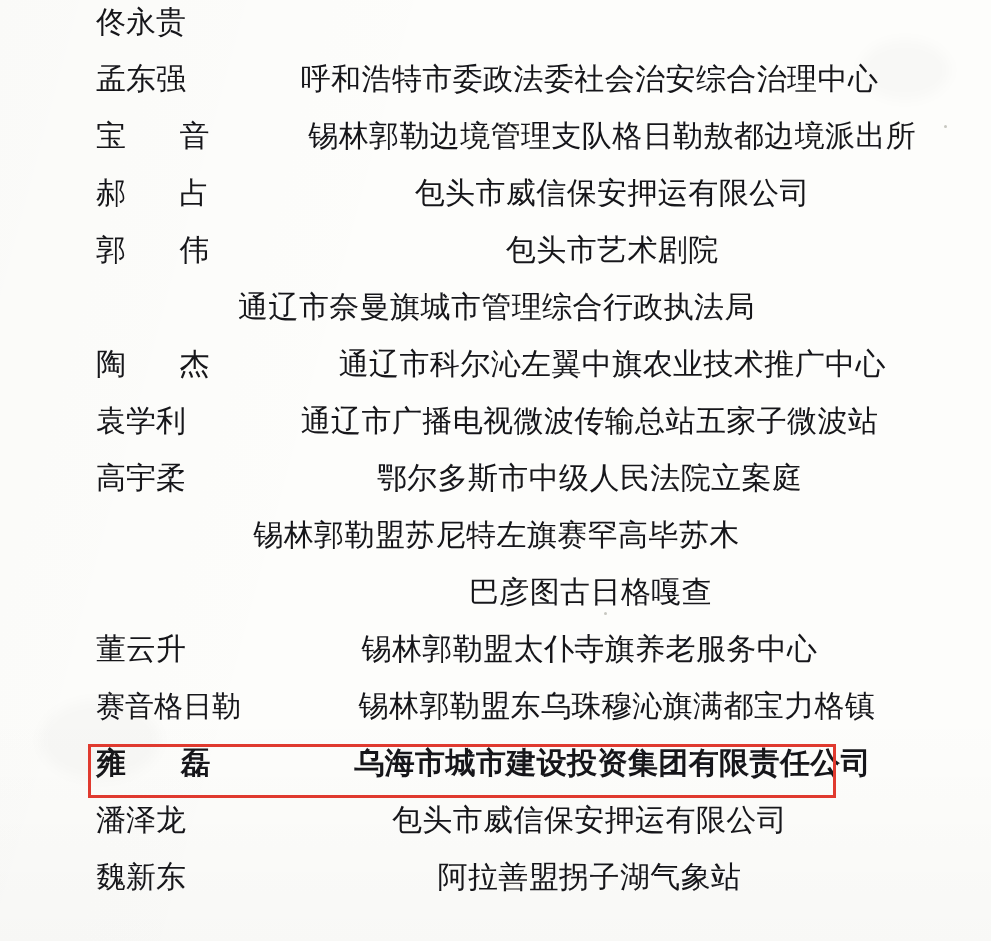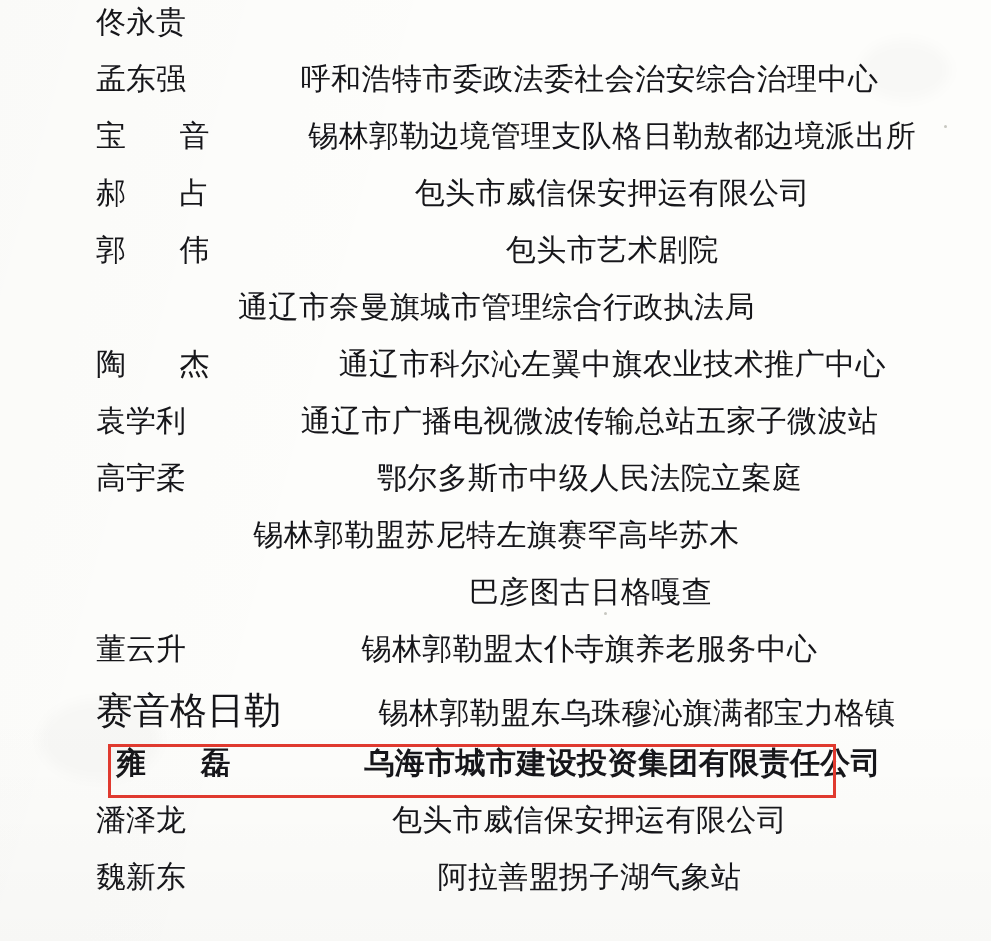--- a/index.html
+++ b/index.html
@@ -46,37 +46,36 @@
     font-size: 30px;
     color: #16161a;
     letter-spacing: 0px;
     white-space: nowrap;
   }
   .name.spaced {
     letter-spacing: 22px;
   }
   .name.narrow {
     letter-spacing: 0px;
-    font-size: 37px;
+    font-size: 29px;
   }
   .org {
     flex: 1 1 auto;
     padding-left: 2px;
     font-family: "DejaVu Serif", serif;
     font-size: 30px;
     color: #16161a;
     white-space: nowrap;
     letter-spacing: 0.4px;
   }
   .org.indent {
     padding-left: 4px;
   }
   .row.highlight {
     position: relative;
-    margin-left: 20px;
   }
   .hl-box {
     position: absolute;
     left: 88px;
     right: 155px;
     top: 1px;
     bottom: 2px;
     border: 3px solid #e03a2f;
     box-sizing: border-box;
     pointer-events: none;

